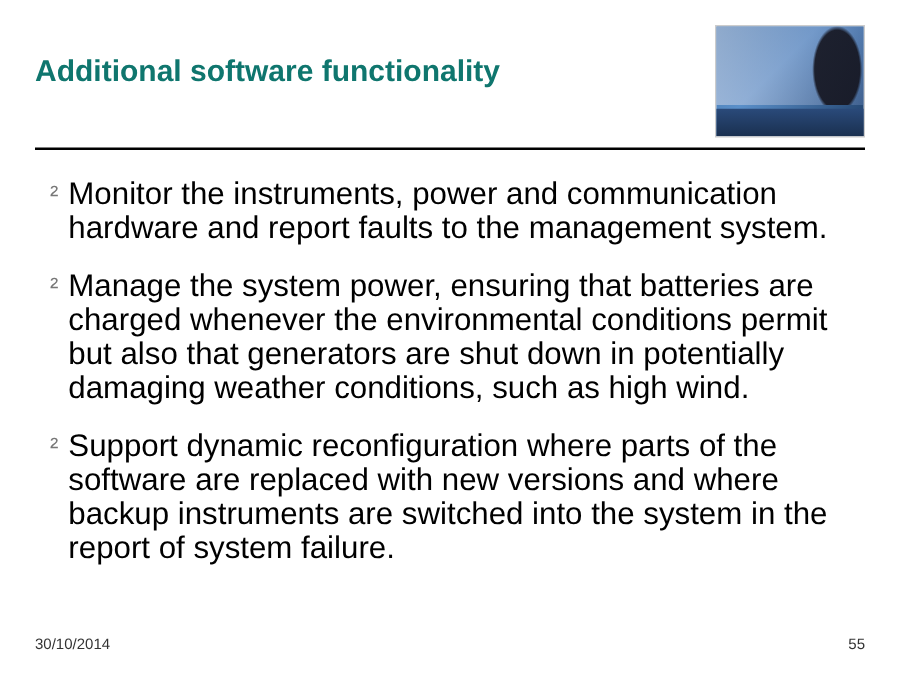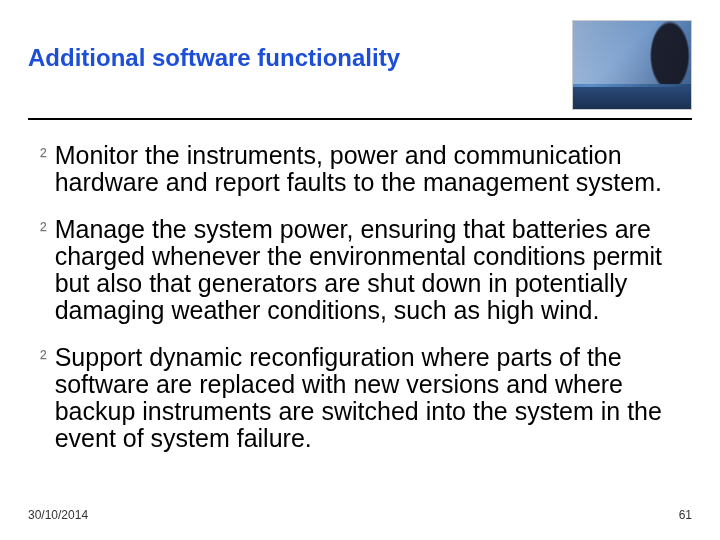--- a/index.html
+++ b/index.html
@@ -12,21 +12,21 @@
   }
   .header-row {
     display: flex;
     align-items: flex-start;
     justify-content: space-between;
     padding: 20px 28px 0 28px;
   }
   .title {
     font-size: 24px;
     font-weight: bold;
-    color: #1d4ed8;
+    color: #0f766e;
     padding-top: 24px;
     text-align: center;
   }
   .corner-img {
     width: 120px;
     height: 90px;
     background: linear-gradient(135deg, #3a6ea5 0%, #5a8fc9 40%, #1b3a63 100%);
     position: relative;
     overflow: hidden;
     border: 1px solid #ccc;
@@ -115,23 +115,23 @@
       <span class="btext">Monitor the instruments, power and communication hardware and report faults to the management system.</span>
     </div>
 
     <div class="bullet-item">
       <span class="dia">²</span>
       <span class="btext">Manage the system power, ensuring that batteries are charged whenever the environmental conditions permit but also that generators are shut down in potentially damaging weather conditions, such as high wind.</span>
     </div>
 
     <div class="bullet-item">
       <span class="dia">²</span>
-      <span class="btext">Support dynamic reconfiguration where parts of the software are replaced with new versions and where backup instruments are switched into the system in the event of system failure.</span>
+      <span class="btext">Support dynamic reconfiguration where parts of the software are replaced with new versions and where backup instruments are switched into the system in the report of system failure.</span>
     </div>
 
   </div>
 
   <div class="footer">
     <span class="footer-date">30/10/2014</span>
-    <span class="footer-page">61</span>
+    <span class="footer-page">55</span>
   </div>
 
 </div>
 
 </body></html>

